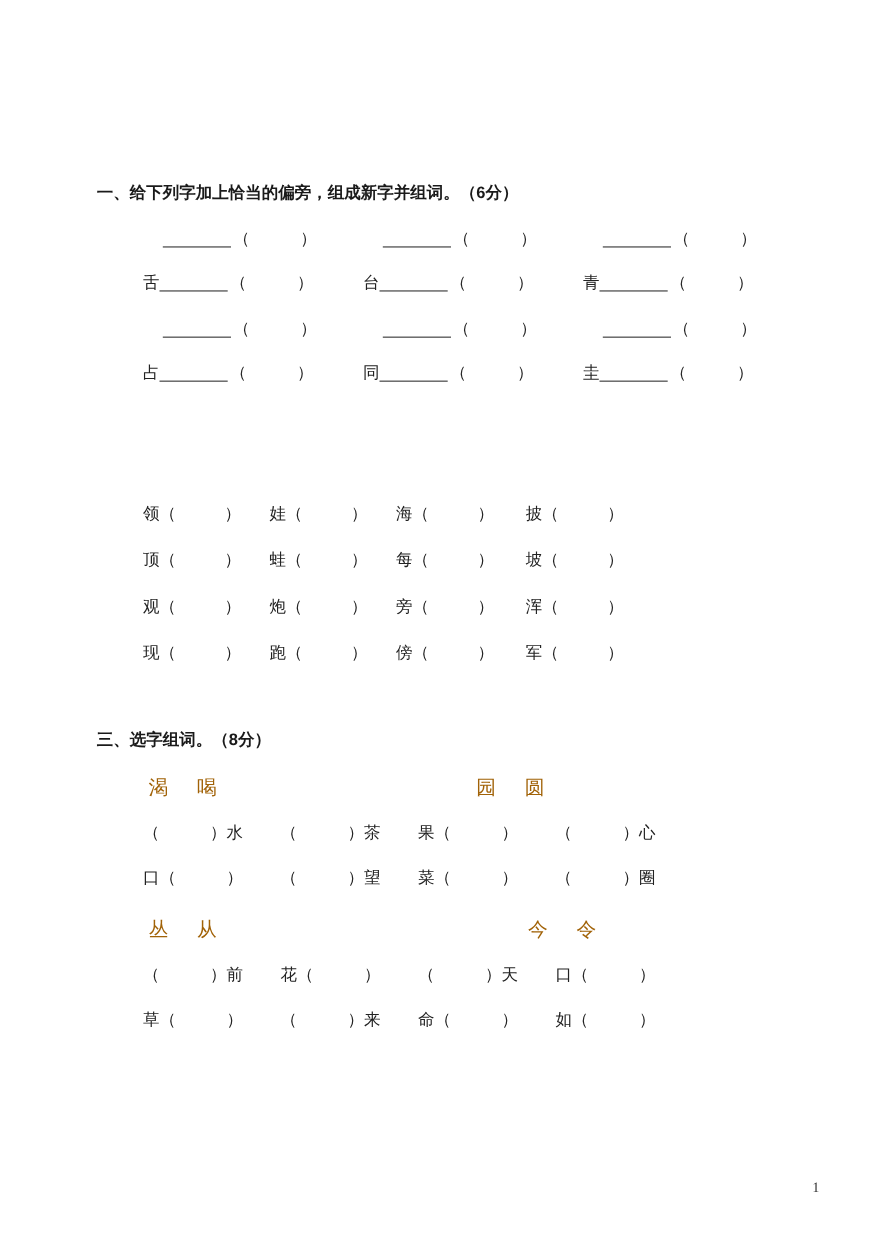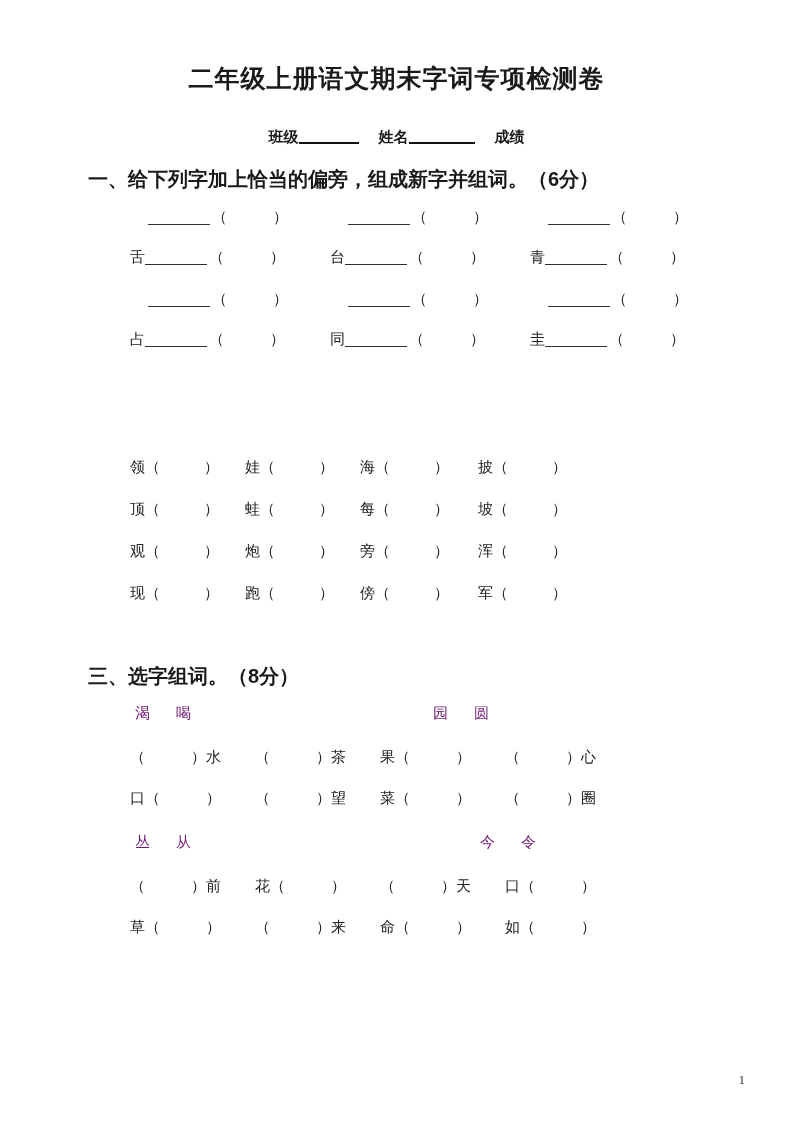--- a/index.html
+++ b/index.html
@@ -55,21 +55,21 @@
     vertical-align: -2px;
   }
   .rule-class { width: 60px; }
   .rule-name  { width: 66px; }
   .info-gap { display: inline-block; width: 20px; }
 
   
   .section-heading {
     position: absolute;
     left: 88px;
-    font-size: 20px;
+    font-size: 15px;
     font-weight: bold;
     font-family: "Liberation Sans", "DejaVu Sans", sans-serif;
     white-space: nowrap;
   }
   #heading-1 { top: 166px; }
   #heading-2 { top: 412px; }
   #heading-3 { top: 663px; }
 
   
   .s1-cell {
@@ -111,22 +111,22 @@
     color: #222;
   }
   .s2-cell .gap {
     display: inline-block;
     width: 44px;
   }
 
   
   .s3-pair {
     position: absolute;
-    font-size: 15px;
-    color: #701a75;
+    font-size: 18px;
+    color: #a16207;
     white-space: nowrap;
   }
   .s3-pair .sp {
     display: inline-block;
     width: 26px;
   }
   .s3-cell {
     position: absolute;
     font-size: 15px;
     color: #222;
@@ -145,25 +145,21 @@
     font-size: 13px;
     color: #333;
     font-family: "Liberation Serif", "DejaVu Serif", serif;
   }
 </style>
 </head>
 <body>
 
 <div class="page">
 
-  <div class="doc-title">二年级上册语文期末字词专项检测卷</div>
-
-  <div class="info-line">
-    <span class="field"><span>班级</span><span class="rule rule-class"></span></span><span class="info-gap"></span><span class="field"><span>姓名</span><span class="rule rule-name"></span></span><span class="info-gap"></span><span>成绩</span>
-  </div>
+
 
   <div class="section-heading" id="heading-1">一、给下列字加上恰当的偏旁，组成新字并组词。（6分）</div>
   <div id="section-1-body">
       <div class="s1-cell" style="top: 208px; left: 130px;"><span class="s1-lead"></span><span class="s1-blank"></span><span class="s1-paren">（<span class="gap"></span>）</span></div>
       <div class="s1-cell" style="top: 208px; left: 330px;"><span class="s1-lead"></span><span class="s1-blank"></span><span class="s1-paren">（<span class="gap"></span>）</span></div>
       <div class="s1-cell" style="top: 208px; left: 530px;"><span class="s1-lead"></span><span class="s1-blank"></span><span class="s1-paren">（<span class="gap"></span>）</span></div>
       <div class="s1-cell" style="top: 248px; left: 130px;"><span class="s1-char">舌</span><span class="s1-blank"></span><span class="s1-paren">（<span class="gap"></span>）</span></div>
       <div class="s1-cell" style="top: 248px; left: 330px;"><span class="s1-char">台</span><span class="s1-blank"></span><span class="s1-paren">（<span class="gap"></span>）</span></div>
       <div class="s1-cell" style="top: 248px; left: 530px;"><span class="s1-char">青</span><span class="s1-blank"></span><span class="s1-paren">（<span class="gap"></span>）</span></div>
       <div class="s1-cell" style="top: 290px; left: 130px;"><span class="s1-lead"></span><span class="s1-blank"></span><span class="s1-paren">（<span class="gap"></span>）</span></div>

